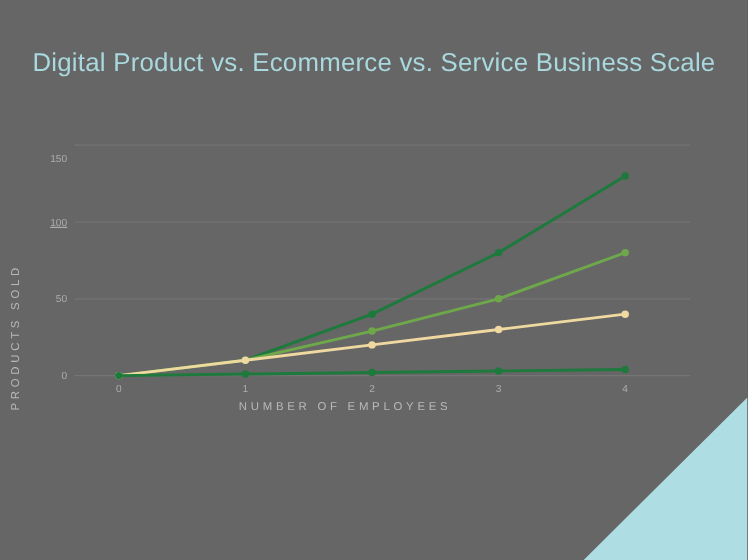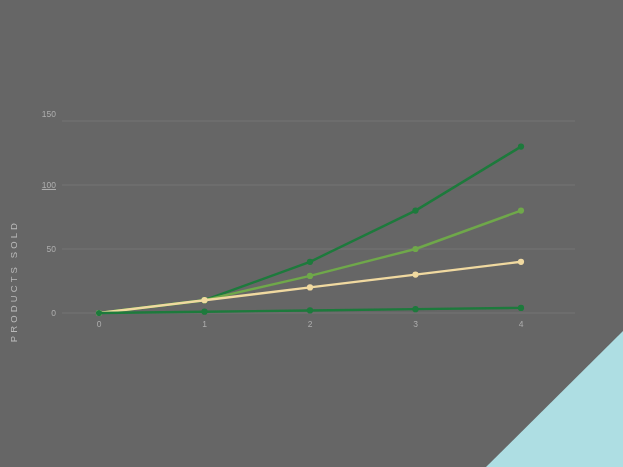--- a/index.html
+++ b/index.html
@@ -68,20 +68,21 @@
 </style>
 </head>
 <body>
 
 <div id="root" style="background: rgb(102, 102, 102);">
 
   <svg id="corner-triangle" viewBox="0 0 623 467" preserveAspectRatio="none">
     <polygon id="corner-triangle-poly" points="623,331 623,467 486,467" fill="#aedee3"></polygon>
   </svg>
 
+  <div id="chart-title">Digital Product vs. Ecommerce vs. Service Business Scale</div>
 
   <div id="plot-wrap">
     <svg id="plot-svg" width="623" height="467">
       <g id="gridlines-group">
           <line x1="62" x2="575" y1="313" y2="313" stroke="#757575" stroke-width="1.2"></line>
           <line x1="62" x2="575" y1="249" y2="249" stroke="#757575" stroke-width="1"></line>
           <line x1="62" x2="575" y1="185" y2="185" stroke="#757575" stroke-width="1"></line>
           <line x1="62" x2="575" y1="121" y2="121" stroke="#757575" stroke-width="1"></line>
         </g>
       <g id="series-group">
@@ -108,25 +109,26 @@
           <circle cx="204.5" cy="311.72" r="3.1" fill="#1d7a3c"></circle>
           <circle cx="310" cy="310.44" r="3.1" fill="#1d7a3c"></circle>
           <circle cx="415.5" cy="309.16" r="3.1" fill="#1d7a3c"></circle>
           <circle cx="521" cy="307.88" r="3.1" fill="#1d7a3c"></circle>
         </g>
     </svg>
     <div id="ytick-layer">
         <div class="tick-text ytick" style="left: 16px; top: 307.5px;">0</div>
         <div class="tick-text ytick" style="left: 16px; top: 243.5px;">50</div>
         <div class="tick-text ytick" style="left: 16px; top: 179.5px; text-decoration: underline;">100</div>
-        <div class="tick-text ytick" style="left: 16px; top: 109px;">150</div>
+        <div class="tick-text ytick" style="left: 16px; top: 127px;">150</div>
       </div>
     <div id="xtick-layer">
         <div class="tick-text xtick" style="left: 84px; top: 319px;">0</div>
         <div class="tick-text xtick" style="left: 189.5px; top: 319px;">1</div>
         <div class="tick-text xtick" style="left: 295px; top: 319px;">2</div>
         <div class="tick-text xtick" style="left: 400.5px; top: 319px;">3</div>
         <div class="tick-text xtick" style="left: 506px; top: 319px;">4</div>
       </div>
     <div class="axis-label" id="y-axis-title">PRODUCTS SOLD</div>
+    <div class="axis-label" id="x-axis-title">NUMBER OF EMPLOYEES</div>
   </div>
 
 </div>
 
 </body></html>

